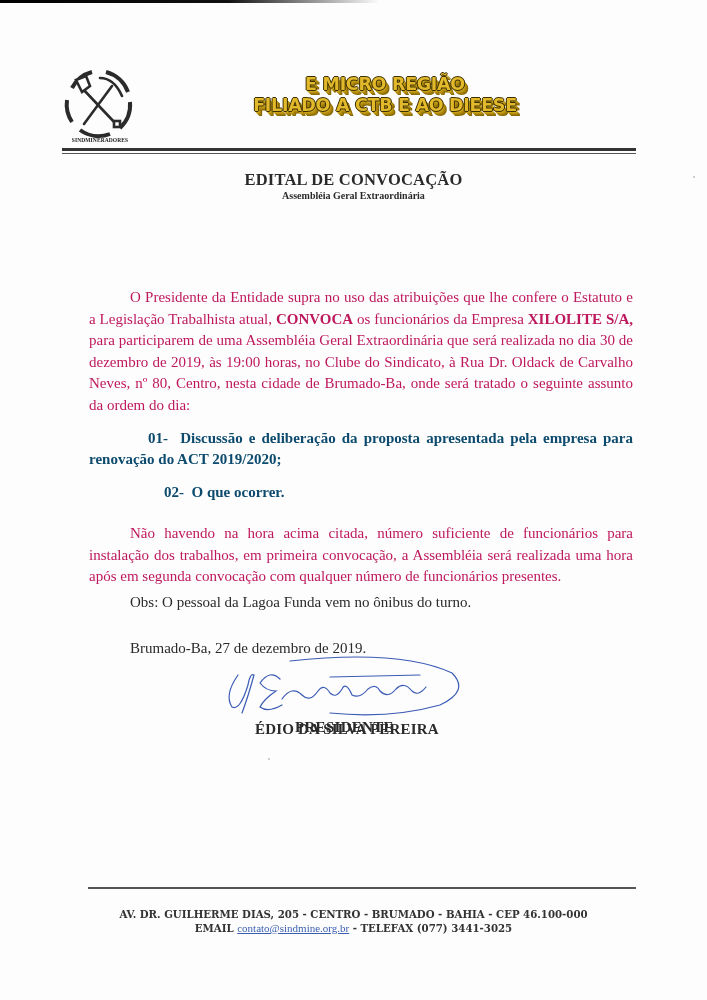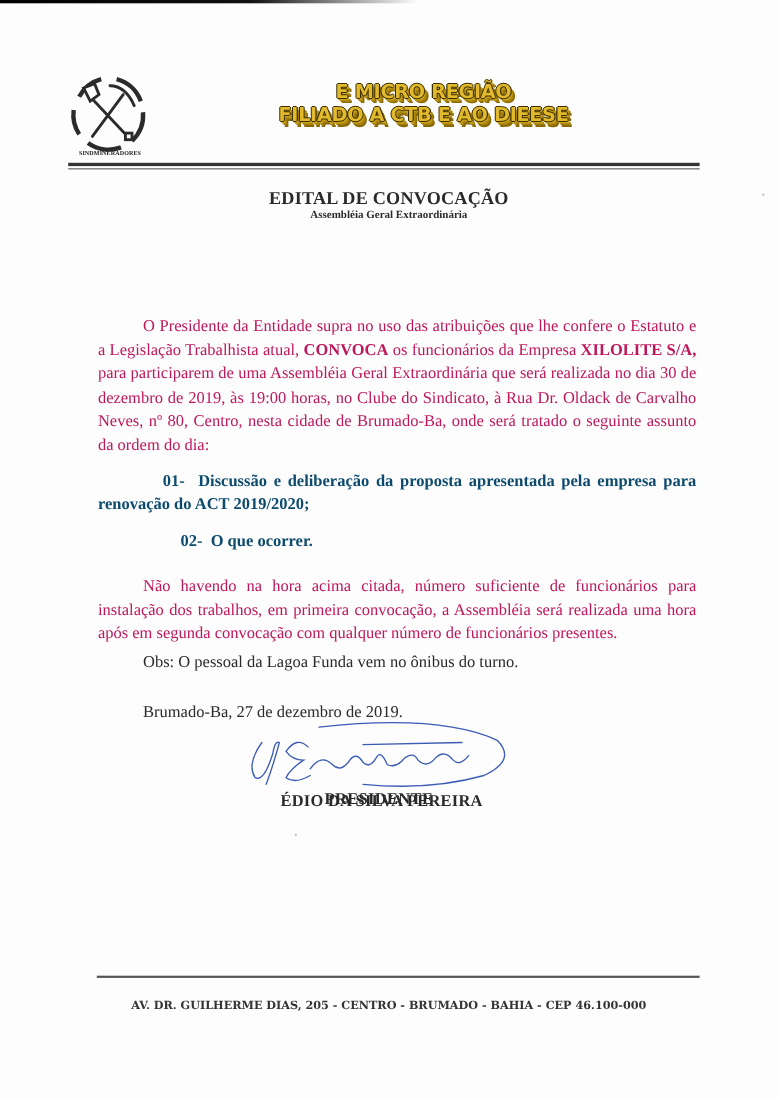--- a/index.html
+++ b/index.html
@@ -97,13 +97,14 @@
 
 <div class="signer">ÉDIO DA SILVA PEREIRA</div>
 <div class="role">PRESIDENTE</div>
 
 <div class="speck" style="left:268px;top:758px;"></div>
 <div class="speck" style="left:693px;top:176px;"></div>
 
 <div class="ft-line"></div>
 <div class="footer">
   <div>AV. DR. GUILHERME DIAS, 205 - CENTRO - BRUMADO - BAHIA - CEP 46.100-000</div>
+  <div><span>EMAIL</span> <span class="email-link">contato@sindmine.org.br</span><span> - TELEFAX (077) 3441-3025</span></div>
 </div>
 
 </body></html>

